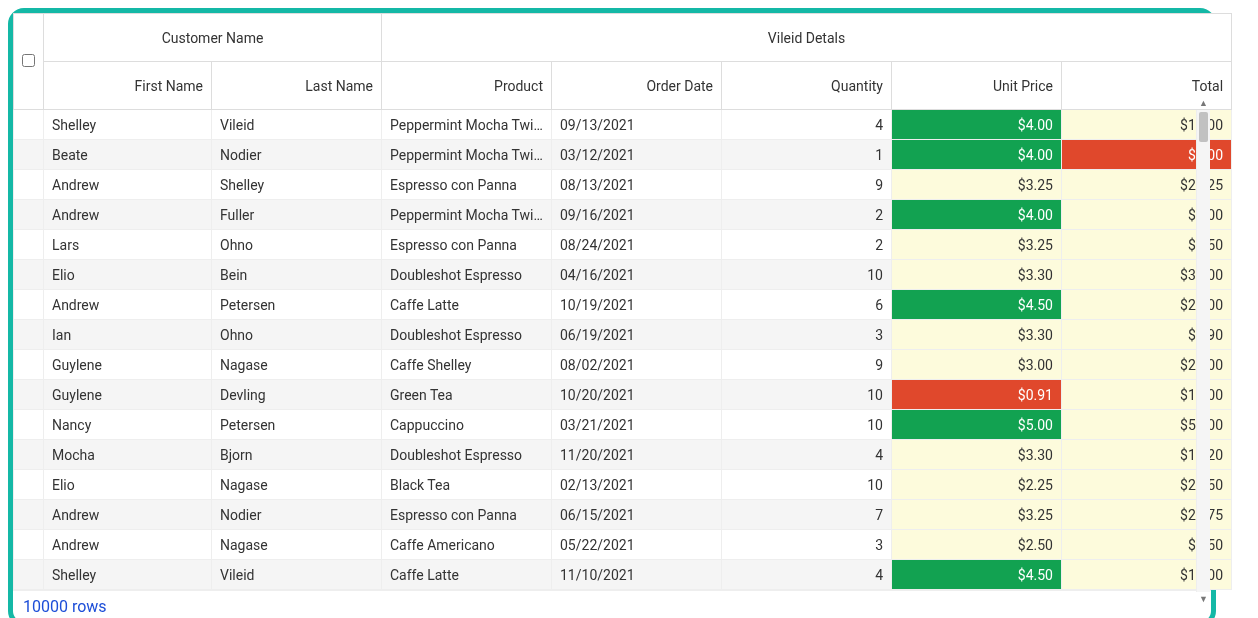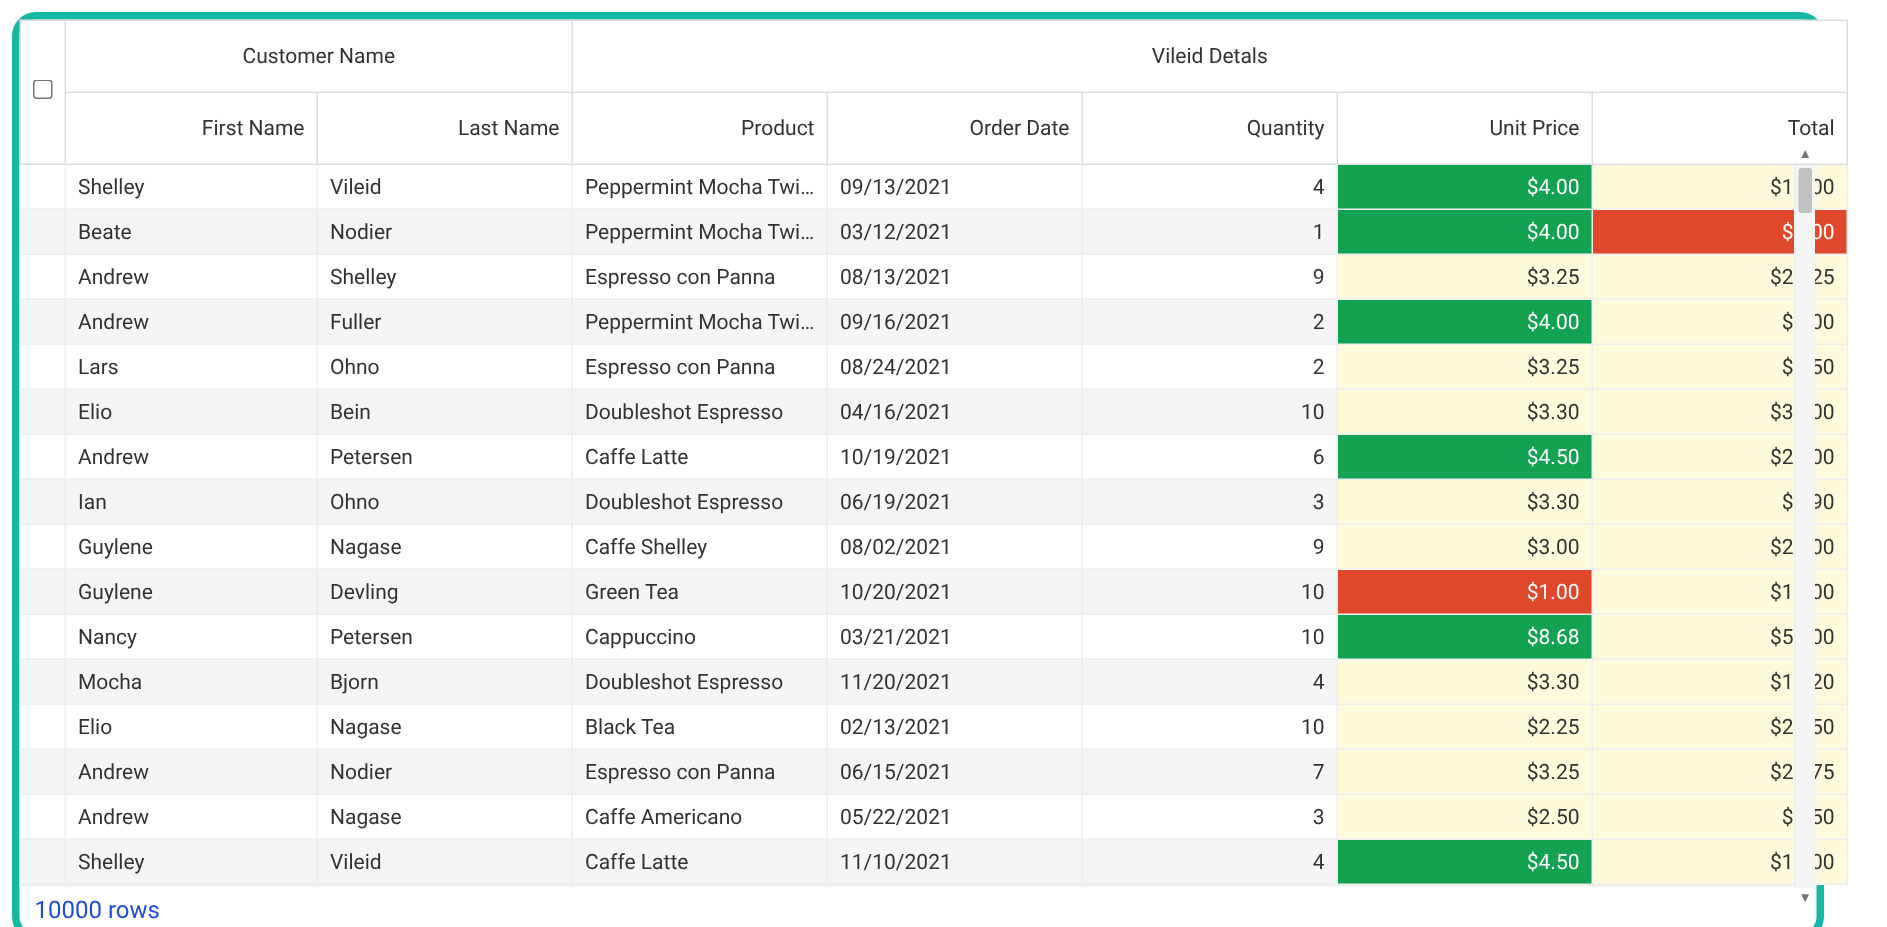--- a/index.html
+++ b/index.html
@@ -223,31 +223,31 @@
           <td class="num bg-yellow">$3.00</td>
           <td class="num bg-yellow">$27.00</td>
         </tr>
         <tr>
           <td class="chk-col"></td>
           <td>Guylene</td>
           <td>Devling</td>
           <td>Green Tea</td>
           <td>10/20/2021</td>
           <td class="num">10</td>
-          <td class="num bg-red">$1.00</td>
+          <td class="num bg-red">$0.91</td>
           <td class="num bg-yellow">$15.00</td>
         </tr>
         <tr>
           <td class="chk-col"></td>
           <td>Nancy</td>
           <td>Petersen</td>
           <td>Cappuccino</td>
           <td>03/21/2021</td>
           <td class="num">10</td>
-          <td class="num bg-green">$8.68</td>
+          <td class="num bg-green">$5.00</td>
           <td class="num bg-yellow">$50.00</td>
         </tr>
         <tr>
           <td class="chk-col"></td>
           <td>Mocha</td>
           <td>Bjorn</td>
           <td>Doubleshot Espresso</td>
           <td>11/20/2021</td>
           <td class="num">4</td>
           <td class="num bg-yellow">$3.30</td>

